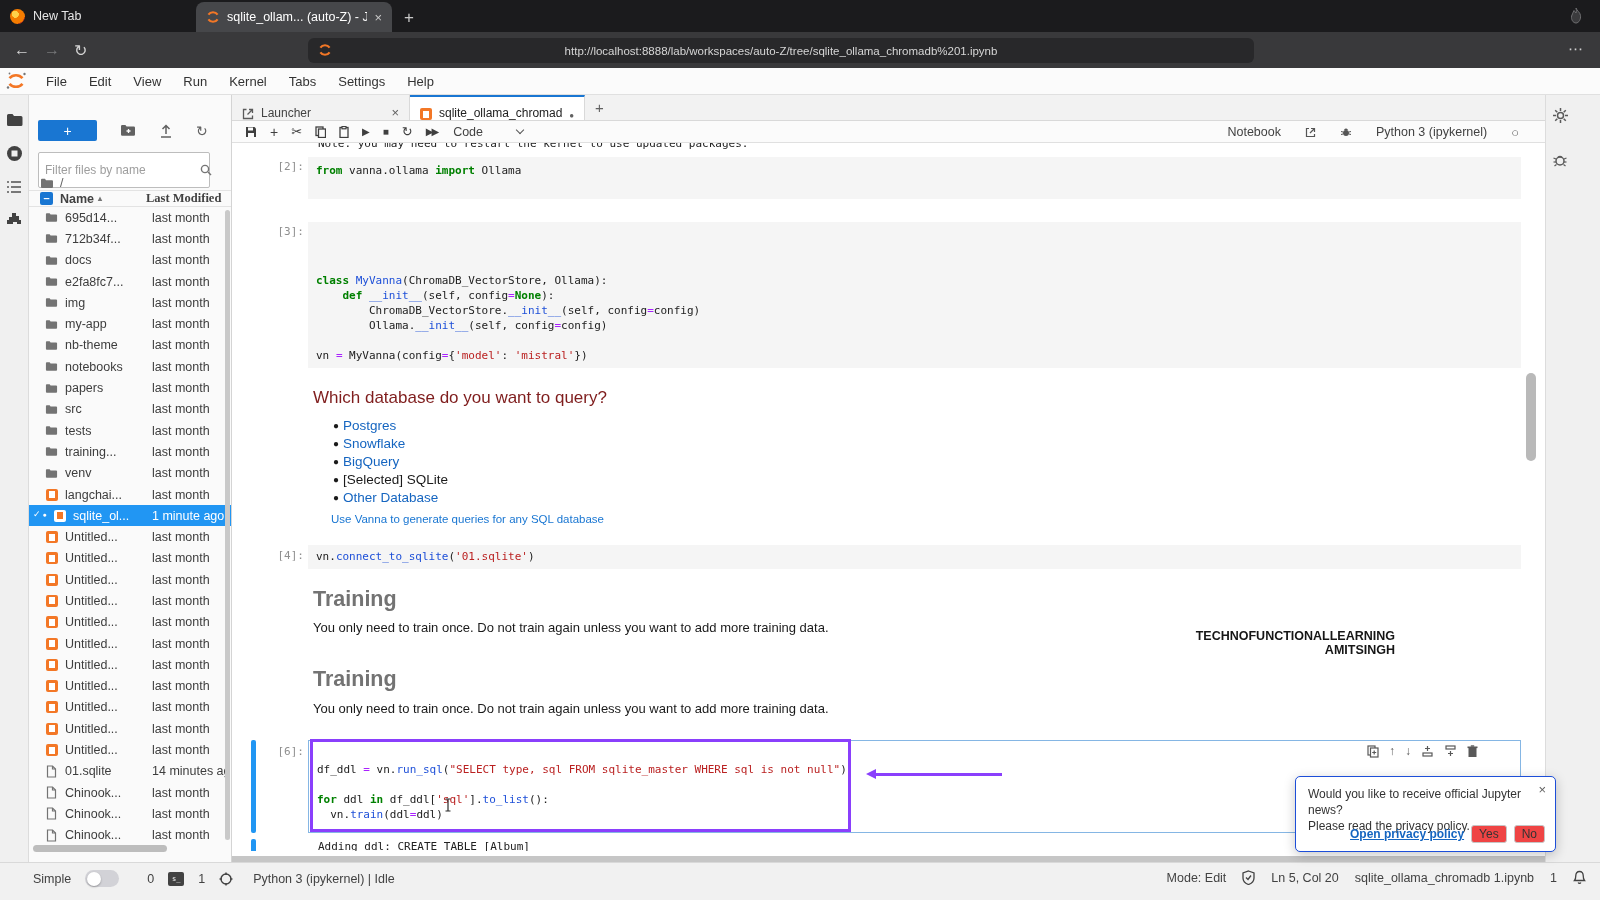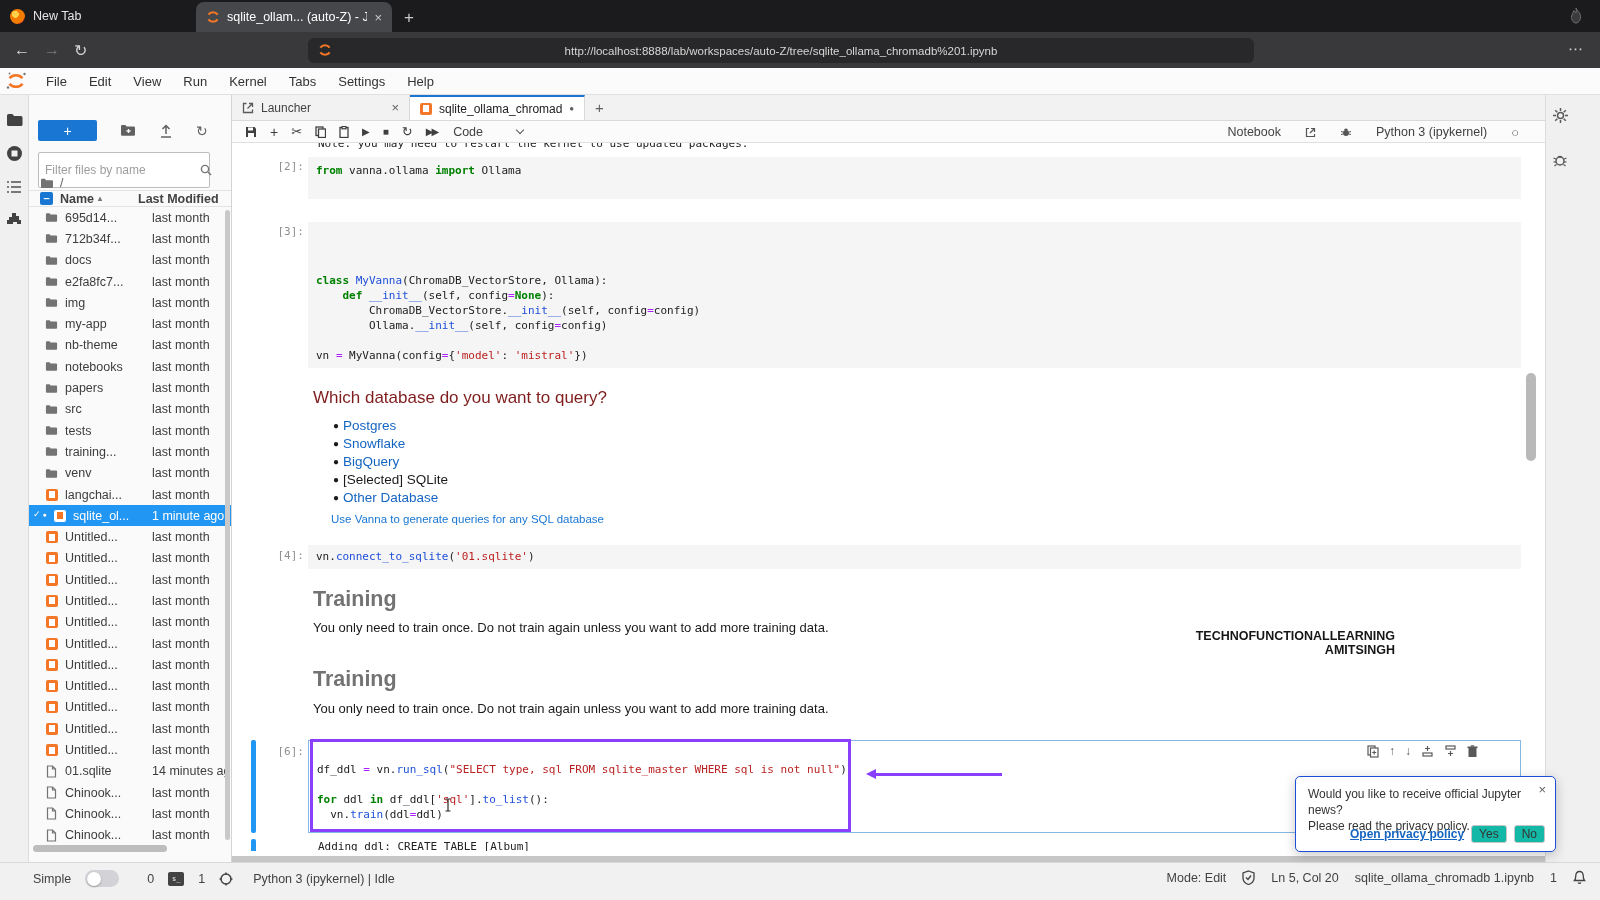--- a/index.html
+++ b/index.html
@@ -37,21 +37,21 @@
   .fb-actions { position:absolute; top:25px; left:9px; display:flex; align-items:center; gap:23px; }
   .newbtn { width:59px; height:21px; background:#1976d2; border-radius:2px; color:#fff; font-size:14px; display:flex; align-items:center; justify-content:center; }
   .fb-filter { position:absolute; top:57px; left:9px; width:172px; height:36px; background:#fff; border:1px solid #bdbdbd; border-radius:2px; display:flex; align-items:center; padding:0 6px; }
   .fb-filter input { border:none; outline:none; flex:1; font-size:12px; color:#333; font-family:"Liberation Sans",sans-serif; background:transparent; }
   .fb-filter input::placeholder { color:#9e9e9e; }
   .fb-crumb { position:absolute; top:81px; left:11px; display:flex; align-items:center; gap:6px; font-size:12.5px; color:#616161; }
   .fb-head { position:absolute; top:95px; left:0; width:203px; height:17px; border-top:1px solid #e3e3e3; border-bottom:1px solid #e3e3e3; display:flex; align-items:center; font-size:12.5px; font-weight:bold; color:#424242; }
   .cbx { width:13px; height:13px; background:#1976d2; border-radius:2px; color:#fff; font-size:11px; line-height:12px; text-align:center; margin:0 7px 0 11px; }
   .fb-head .hname { margin-right:4px; }
   .fb-head .caret { font-size:8px; color:#757575; }
-  .fb-head .hmod { position:absolute; left:109px; white-space:nowrap; }
+  .fb-head .hmod { position:absolute; left:117px; white-space:nowrap;font-family:Liberation Serif, serif; }
   .file-rows { position:absolute; top:112px; left:0; width:203px; }
   .frow { position:relative; height:21.3px; display:flex; align-items:center; font-size:12.5px; color:#3d3d3d; }
   .frow .fic { margin-left:16px; margin-right:7px; display:none; width:13px; height:13px; align-items:center; justify-content:center; }
   .frow.folder .fic-folder { display:inline-flex; }
   .frow.notebook .fic-notebook { display:inline-flex; }
   .frow.file .fic-file { display:inline-flex; }
   .fname { white-space:nowrap; }
   .fmod { position:absolute; left:123px; width:90px; white-space:nowrap; overflow:hidden; }
   .frow.selected { background:#2196f3; color:#fff; }
   .selmarks { display:none; position:absolute; left:4px; top:4px; gap:2px; color:#fff; font-size:9px; align-items:center; }
@@ -64,21 +64,21 @@
   .vscroll { position:absolute; left:196px; top:115px; width:5px; height:630px; background:#c9c9c9; border-radius:3px; }
   .hscroll { position:absolute; left:4px; top:750px; width:134px; height:7px; background:#bdbdbd; border-radius:4px; }
 
   
   .rstrip { top:95px; left:1545px; width:55px; height:767px; background:#f0f0f0; border-left:1px solid #dcdcdc; }
   .rstrip .ai { position:absolute; left:6px; }
 
   
   .main { top:95px; left:232px; width:1313px; height:767px; background:#fff; }
   .docktabs { position:absolute; top:0; left:0; width:1313px; height:26px; background:#f2f2f2; border-bottom:1px solid #d9d9d9; display:flex; }
-  .dtab { display:flex; align-items:center; gap:7px; padding:0 10px; font-size:12px; color:#424242; border-right:1px solid #d9d9d9; width:178px; }
+  .dtab { display:flex; align-items:flex-end; gap:7px; padding:0 10px; font-size:12px; color:#424242; border-right:1px solid #d9d9d9; width:178px; }
   .dtab.active { background:#fff; border-top:2px solid #1976d2; width:175px; color:#212121; }
   .dtab .lbl { flex:1; white-space:nowrap; overflow:hidden; }
   .dtab-add { font-size:15px; color:#616161; margin:4px 0 0 10px; }
   .nbtoolbar { position:absolute; top:26px; left:0; width:1313px; height:22px; background:#fbfbfb; border-bottom:1px solid #e0e0e0; display:flex; align-items:center; font-size:12px; color:#3c3c3c; }
   .ti { margin-left:13px; font-size:11px; color:#3f3f3f; display:inline-flex; align-items:center; }
   .ti.glyph { font-size:10px; }
   .celltype { margin-left:16px; font-size:12.5px; color:#424242; }
   .chev { display:inline-block; width:6px; height:6px; border-right:1.4px solid #555; border-bottom:1.4px solid #555; transform:rotate(45deg); margin:-3px 0 0 34px; }
   .tright { position:absolute; right:26px; top:0; height:22px; display:flex; align-items:center; gap:24px; font-size:12.5px; color:#424242; }
 
@@ -115,21 +115,21 @@
   .nbscroll { position:absolute; left:1294px; top:230px; width:10px; height:88px; background:#b9b9b9; border-radius:5px; }
   .bottomband { top:856px; left:232px; width:1313px; height:6px; background:#c6c6c6; }
   .ibeam { position:absolute; z-index:31; }
 
   
   .popup { left:1295px; top:776px; width:261px; height:76px; background:#fff; border:1px solid #1d4ed8; border-radius:5px; box-shadow:0 3px 12px rgba(0,0,0,.22); z-index:50; padding:9px 12px; }
   .popup .txt { font-size:12px; color:#333; line-height:16px; width:225px; }
   .popup .pclose { position:absolute; right:9px; top:5px; color:#616161; font-size:13px; }
   .popup .prow { position:absolute; right:10px; bottom:8px; display:flex; align-items:center; gap:7px; }
   .plink { font-size:12px; color:#1565c0; text-decoration:underline; font-weight:bold; }
-  .pbtn { font-size:12px; color:#333; background:#14b8a6; border:1px solid #c6c6c6; border-radius:3px; padding:1px 7px; }
+  .pbtn { font-size:12px; color:#333; background:#ef4444; border:1px solid #c6c6c6; border-radius:3px; padding:1px 7px; }
 
   
   .statusbar { top:862px; left:0; width:1600px; height:38px; background:#f1f1f1; border-top:1px solid #d9d9d9; font-size:12.5px; color:#424242; }
   .sb-left { position:absolute; left:33px; top:7px; display:flex; align-items:center; gap:14px; }
   .toggle { width:34px; height:17px; background:#d2d2d7; border-radius:9px; position:relative; }
   .toggle .knob { position:absolute; left:1.5px; top:1.5px; width:14px; height:14px; background:#fff; border-radius:50%; box-shadow:0 1px 2px rgba(0,0,0,.3); }
   .termbadge { width:16px; height:14px; background:#424242; border-radius:2px; color:#fff; font-size:7px; font-family:"DejaVu Sans Mono",monospace; display:flex; align-items:center; justify-content:center; }
   .sb-right { position:absolute; right:14px; top:7px; display:flex; align-items:center; gap:16px; }
   svg { display:block; }
 </style>

